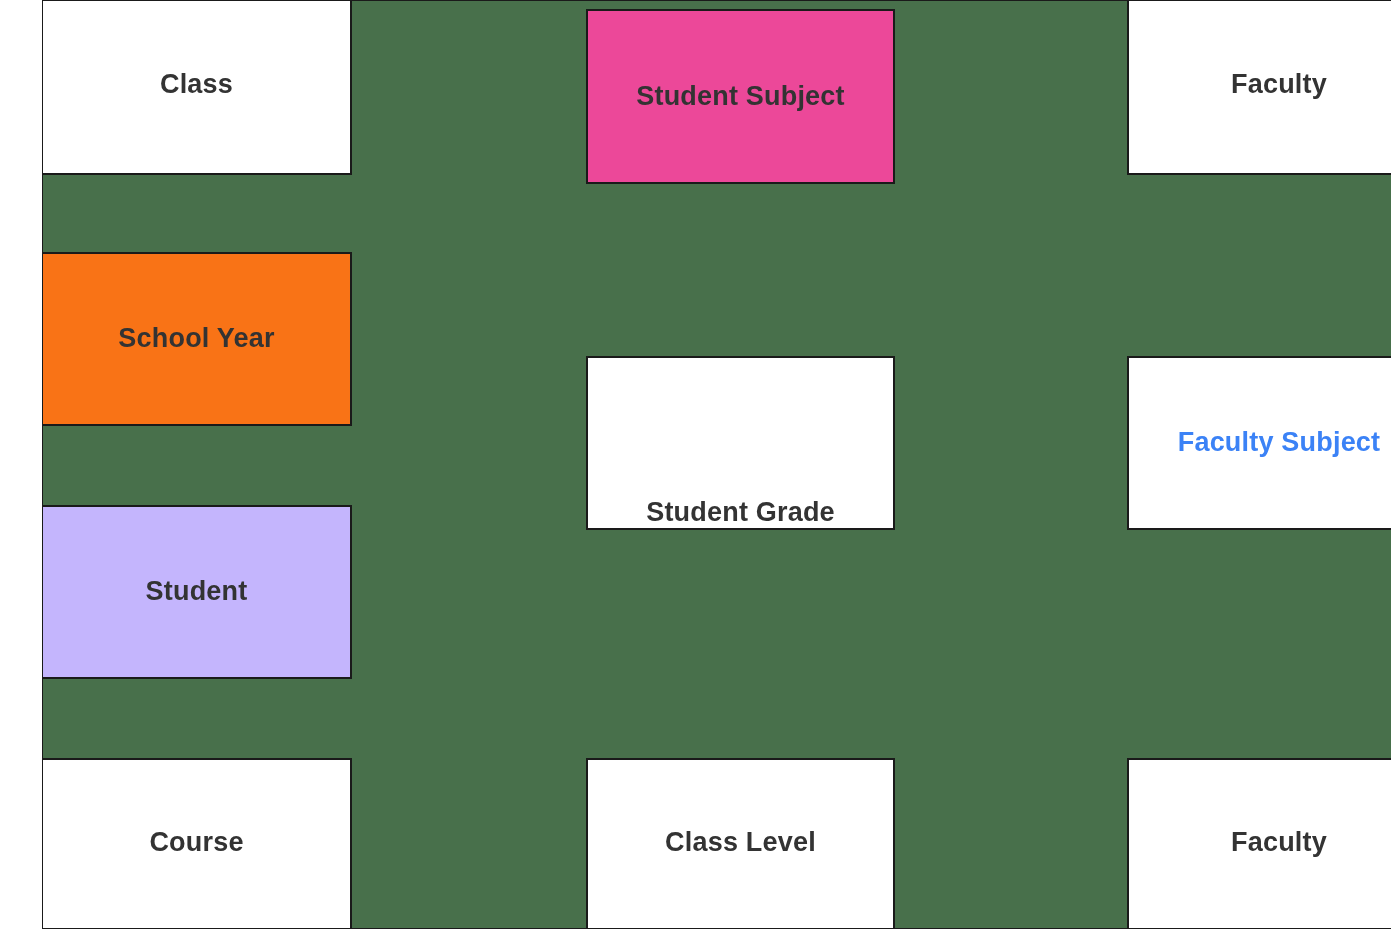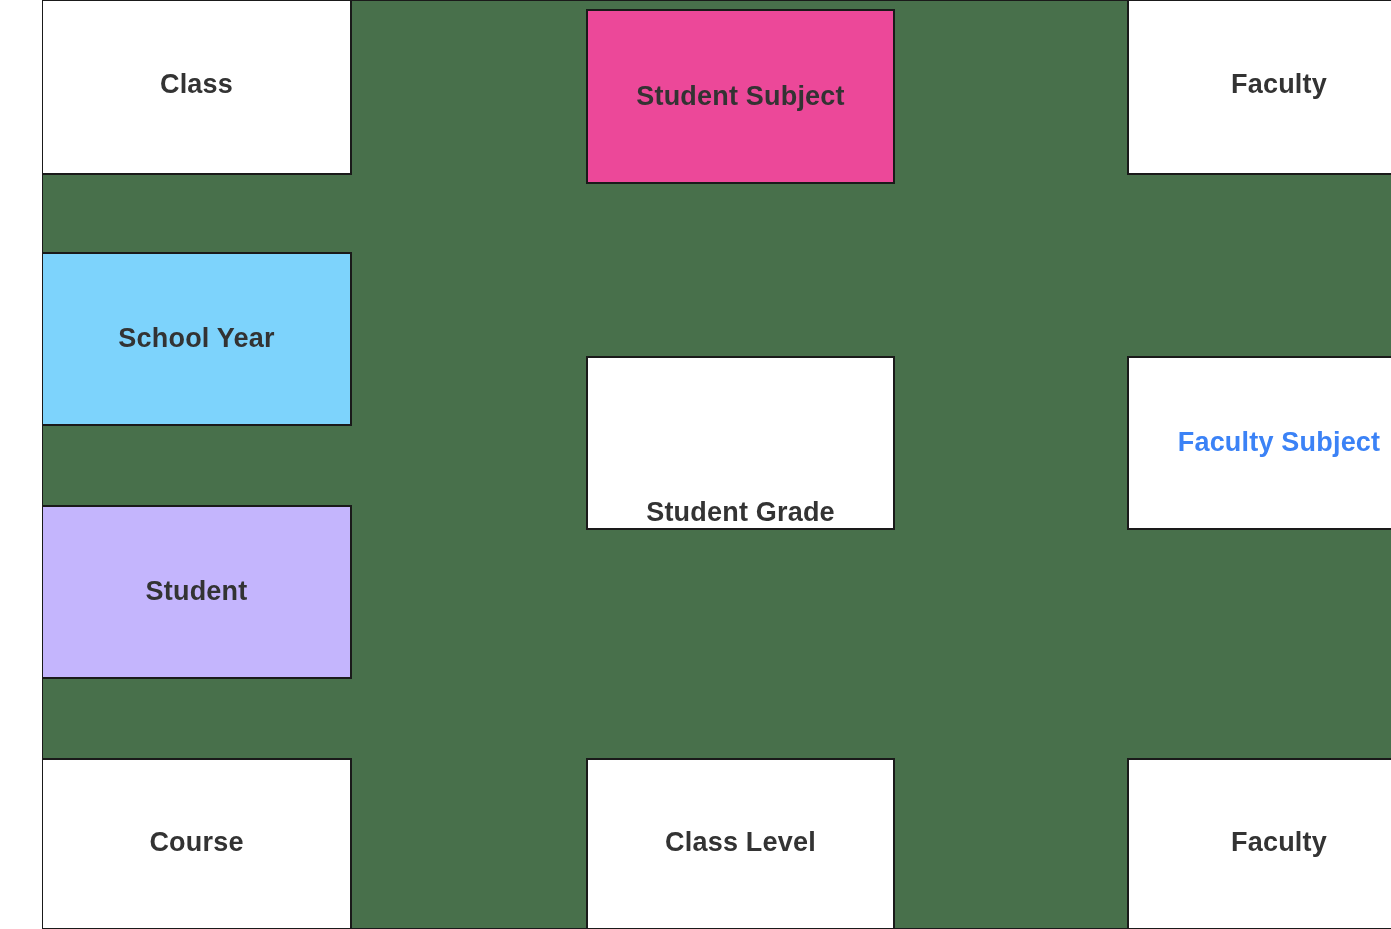--- a/index.html
+++ b/index.html
@@ -53,21 +53,21 @@
   <div id="entity-layer">
       <div class="entity" style="left: -2px; top: -2px; width: 311px; height: 176px; background: rgb(255, 255, 255); border-color: rgb(26, 26, 26);">
         <span class="label" style="color: rgb(51, 51, 51); position: relative; top: -2px;">Class</span>
       </div>
       <div class="entity" style="left: 543px; top: 8px; width: 309px; height: 175px; background: #ec4899; border-color: rgb(26, 26, 26);">
         <span class="label" style="color: rgb(51, 51, 51);">Student Subject</span>
       </div>
       <div class="entity" style="left: 1084px; top: -2px; width: 304px; height: 176px; background: rgb(255, 255, 255); border-color: rgb(26, 26, 26);">
         <span class="label" style="color: rgb(51, 51, 51); position: relative; top: -2px;">Faculty</span>
       </div>
-      <div class="entity" style="left: -2px; top: 251px; width: 311px; height: 174px; background: #7dd3fc; border-color: rgb(26, 26, 26);">
+      <div class="entity" style="left: -2px; top: 251px; width: 311px; height: 174px; background: #f97316; border-color: rgb(26, 26, 26);">
         <span class="label" style="color: rgb(51, 51, 51);">School Year</span>
       </div>
       <div class="entity" style="left: 543px; top: 355px; width: 309px; height: 174px; background: rgb(255, 255, 255); border-color: rgb(26, 26, 26); align-items: flex-end;">
         <span class="label" style="color: rgb(51, 51, 51);">Student Grade</span>
       </div>
       <div class="entity" style="left: 1084px; top: 355px; width: 304px; height: 174px; background: rgb(255, 255, 255); border-color: rgb(26, 26, 26);">
         <span class="label" style="color: #3b82f6;">Faculty Subject</span>
       </div>
       <div class="entity" style="left: -2px; top: 504px; width: 311px; height: 174px; background: #c4b5fd; border-color: rgb(26, 26, 26);">
         <span class="label" style="color: rgb(51, 51, 51);">Student</span>

